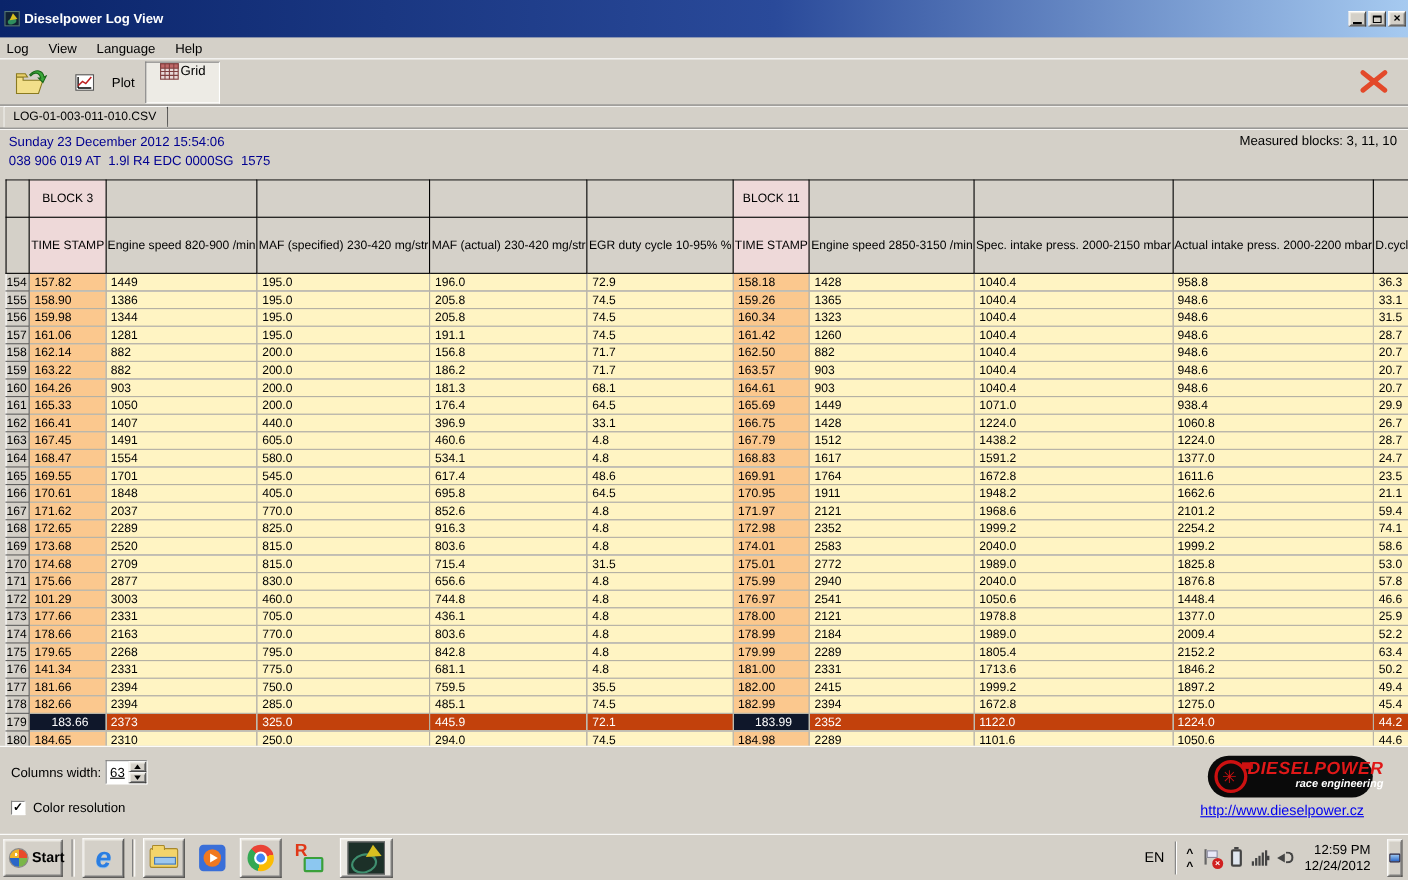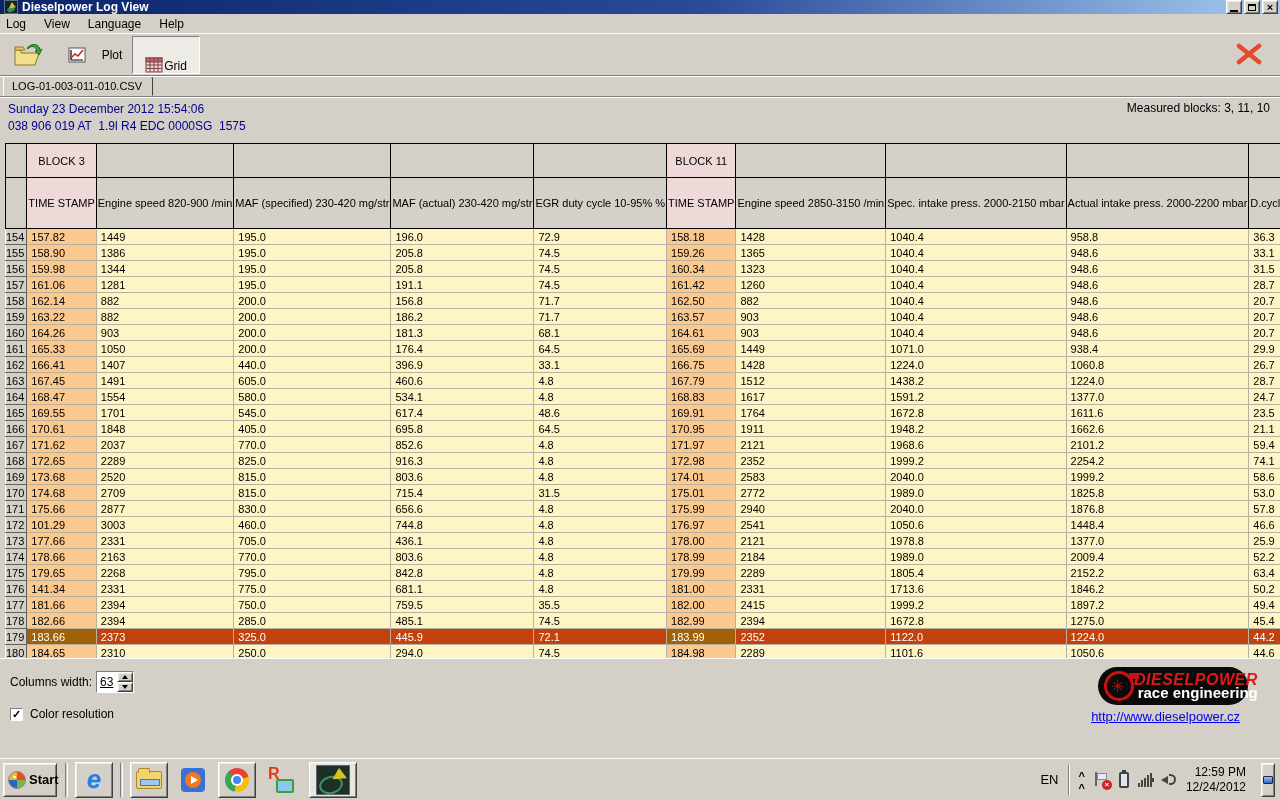--- a/index.html
+++ b/index.html
@@ -4,39 +4,39 @@
 <style>
   * { margin:0; padding:0; box-sizing:border-box; }
   html,body { width:1280px; height:800px; overflow:hidden; }
   body { font-family:"Liberation Sans", sans-serif; background:#d4d0c8; font-size:12px; position:relative; }
 
   
   .raised { border:1px solid; border-color:#ffffff #404040 #404040 #ffffff; box-shadow:inset 1px 1px 0 #ece9e2, inset -1px -1px 0 #808080; }
   .sunken { border:1px solid; border-color:#808080 #ffffff #ffffff #808080; }
 
   
-  .titlebar { height:14px; background:linear-gradient(90deg,#0a246a 0%,#2a4a9a 55%,#a6caf0 100%); display:flex; align-items:center; padding:0 2px; }
+  .titlebar { height:34px; background:linear-gradient(90deg,#0a246a 0%,#2a4a9a 55%,#a6caf0 100%); display:flex; align-items:center; padding:0 2px; }
   .app-ico { width:14px; height:14px; margin:0 4px 0 2px; background:#123; border:1px solid #577; position:relative; overflow:hidden; }
   .app-ico:before { content:""; position:absolute; left:2px; top:6px; width:8px; height:5px; background:#2f8f5f; border-radius:50%; transform:rotate(-20deg); }
   .app-ico:after { content:""; position:absolute; right:1px; top:2px; width:0; height:0; border-left:6px solid #d8c020; border-top:3px solid transparent; border-bottom:4px solid transparent; transform:rotate(25deg); }
   .titletext { color:#fff; font-weight:bold; font-size:12px; flex:1; }
   .winbtn { width:16px; height:14px; background:#d4d0c8; margin-left:2px; display:flex; align-items:center; justify-content:center; font-size:9px; font-weight:bold; color:#000; font-family:"Liberation Sans",sans-serif; }
   .glyph-min { width:8px; height:2px; background:#000; margin-top:7px; }
   .glyph-restore { width:8px; height:7px; border:1px solid #000; border-top:2px solid #000; position:relative; background:#d4d0c8; }
   .glyph-close { font-size:11px; line-height:10px; }
 
   
   .menubar { height:20px; display:flex; align-items:center; padding-left:6px; gap:18px; border-bottom:1px solid #fff; }
   .menu-item { font-size:12px; color:#000; }
 
   
   .toolbar { height:42px; position:relative; border-bottom:1px solid #808080; box-shadow:0 1px 0 #fff; }
   .tb-open { position:absolute; left:8px; top:3px; width:40px; height:36px; display:flex; align-items:center; justify-content:center; }
   .tb-plot { position:absolute; left:66px; top:4px; width:58px; height:34px; display:flex; align-items:center; justify-content:center; gap:16px; font-size:12px; }
-  .tb-grid { position:absolute; left:132px; top:2px; width:68px; height:38px; display:flex; align-items:flex-end; justify-content:center; gap:1px; font-size:12px; background:#edebe5; border:1px solid; border-color:#808080 #fff #fff #808080; }
+  .tb-grid { position:absolute; left:132px; top:2px; width:68px; height:38px; display:flex; align-items:flex-start; justify-content:center; gap:1px; font-size:12px; background:#edebe5; border:1px solid; border-color:#808080 #fff #fff #808080; }
   .tb-exit { position:absolute; right:14px; top:6px; width:34px; height:28px; display:flex; align-items:center; justify-content:center; }
 
   
   .tabrow { height:21px; border-bottom:1px solid #808080; display:flex; align-items:flex-end; padding-left:3px; box-shadow:0 1px 0 #fff; }
   .tab { height:20px; padding:3px 10px 0 8px; font-size:11px; background:#d4d0c8; border:1px solid; border-color:#fff #404040 transparent #fff; border-top-right-radius:3px; border-top-left-radius:2px; }
 
   
   .inforow { height:46px; position:relative; padding:4px 8px; }
   .info-line { color:#000090; font-size:12px; white-space:pre; line-height:17px; }
   .measured { position:absolute; right:10px; top:4px; color:#000; font-size:12px; }
@@ -47,21 +47,21 @@
   table.log th, table.log td { font-weight:normal; font-size:11px; overflow:hidden; white-space:nowrap; }
   th.g { height:34px; background:#d5d1c9; border:1px solid #000; font-size:11px; }
   th.g.time { background:#eed9d9; }
   th.colh { height:51px; background:#d5d1c9; border:1px solid #000; white-space:pre-line; text-align:center; line-height:12px; vertical-align:middle; padding:0 1px; }
   th.colh.time { background:#eed9d9; }
   th.corner { background:#d4d0c8; border:1px solid #000; width:26px; }
   td.c { width:64px; height:16px; background:#fff4c3; border:1px solid #b5b1a3; padding-left:4px; text-align:left; color:#000; }
   td.c.time { background:#fbc88e; }
   th.rowh { width:26px; height:16px; background:#d4d0c8; border:1px solid; border-color:#fff #606060 #606060 #fff; text-align:right; padding-right:2px; font-size:11px; }
   tr.selected td.c { background:#c2410c; color:#fff; border-top:1px dotted #fff; border-bottom:1px dotted #fff; }
-  tr.selected td.c.time { background:#a16207; }
+  tr.selected td.c.time { background:#0f172a;text-align:center; }
   .vscroll { width:18px; background:#efede8 repeating-conic-gradient(#d4d0c8 0% 25%, #fff 0% 50%) 0 0/2px 2px; position:relative; }
 
   
   .bottombar { height:97px; position:relative; border-top:1px solid #fff; padding:12px 10px; }
   .cw-row { display:flex; align-items:center; gap:4px; }
   .cw-label { font-size:12px; }
   .spinner { width:38px; height:22px; background:#fff; display:flex;text-decoration:underline; }
   .spin-val { flex:1; font-size:12px; padding:3px 0 0 3px; }
   .spin-btns { width:16px; display:flex; flex-direction:column; }
   .spin-b { flex:1; background:#d4d0c8; display:flex; align-items:center; justify-content:center; }
@@ -69,21 +69,21 @@
   .spin-b.up b { border-bottom:4px solid #000; }
   .spin-b.dn b { border-top:4px solid #000; }
   .cb-row { display:flex; align-items:center; gap:7px; margin-top:14px; }
   .checkbox { width:13px; height:13px; background:#fff; display:flex; align-items:center; justify-content:center; font-size:11px; font-weight:bold; color:#000; line-height:11px; }
   .logo { position:absolute; right:32px; top:8px; width:150px; height:38px; background:#0a0a0a; border-radius:19px; display:flex; align-items:center; padding:3px 10px 3px 6px; }
   .turbo { width:30px; height:30px; border:3px solid #cc1111; border-radius:50%; position:relative; flex:none; }
   .turbo:before { content:"✳"; color:#cc1111; font-size:16px; position:absolute; left:4px; top:3px; }
   .turbo:after { content:""; position:absolute; right:-8px; top:-1px; width:10px; height:6px; background:#cc1111; }
   .logo-text { flex:1; text-align:right; line-height:13px; }
   .logo-l1 { color:#e01818; font-weight:bold; font-size:16px; letter-spacing:.5px; font-style:italic; }
-  .logo-l2 { color:#fff; font-weight:bold; font-size:15px; }
+  .logo-l2 { color:#fff; font-style:italic; font-weight:bold; font-size:10px; }
   .dp-link { position:absolute; right:40px; top:50px; color:#0000ee; text-decoration:underline; font-size:13px; }
 
   
   .taskbar { position:absolute; left:0; bottom:0; width:1280px; height:42px; background:#d4d0c8; border-top:1px solid #fff; display:flex; align-items:center; padding:0 3px; }
   .start-btn { height:34px; width:54px; display:flex; align-items:center; gap:3px; padding:0 4px; font-weight:bold; font-size:13px; }
   .winflag { width:18px; height:18px; border-radius:50%; background:radial-gradient(circle at 35% 30%, #fff 0 8%, transparent 9%), conic-gradient(#e84a2a 0 25%, #7ab648 0 50%, #2a66c8 0 75%, #f0b429 0 100%); border:1px solid #888; flex:none; }
   .ql-sep { width:3px; height:34px; border-left:1px solid #808080; border-right:1px solid #fff; margin:0 4px; }
   .ql { width:38px; height:36px; display:flex; align-items:center; justify-content:center; margin:0 3px; }
   .ie-e { color:#2a7de1; font-size:26px; font-weight:bold; font-style:italic; text-shadow:0 1px 0 #8cc0f0; }
   .folder-ic { width:26px; height:18px; background:#f3d46a; border:1px solid #a8882a; border-radius:2px; position:relative; }

